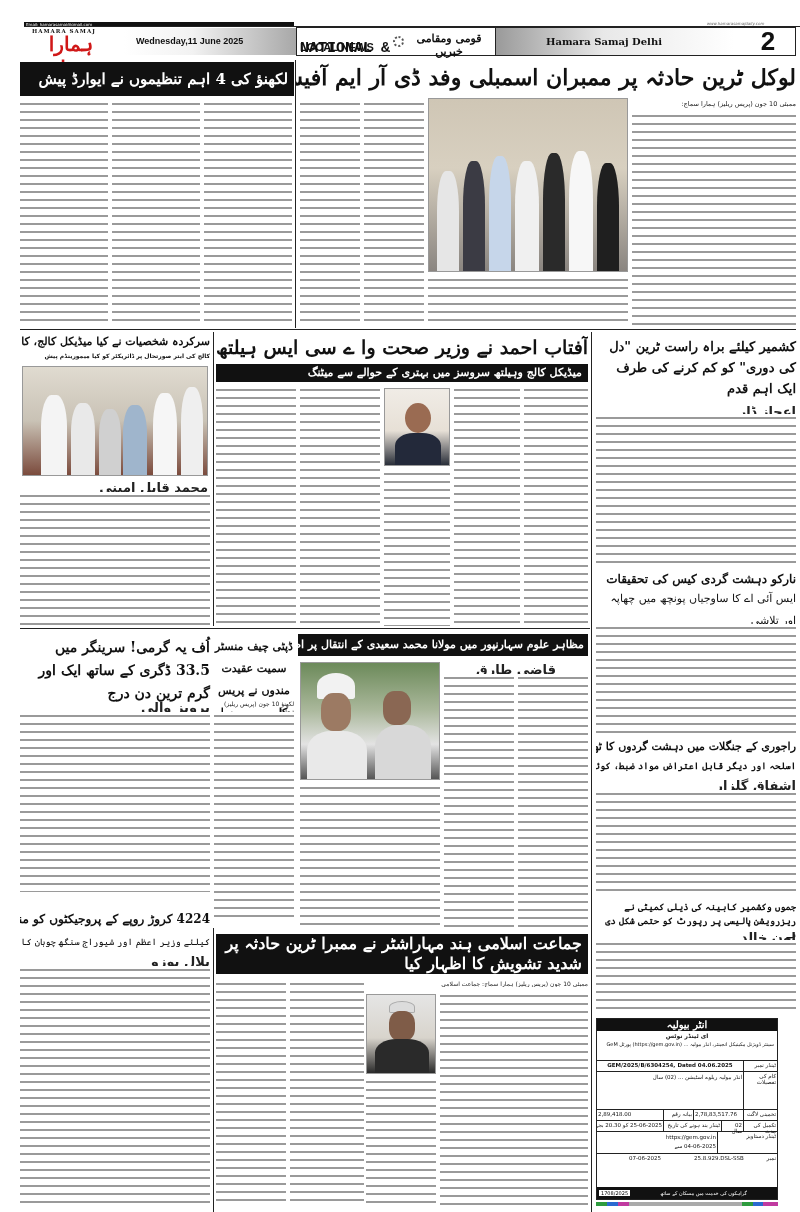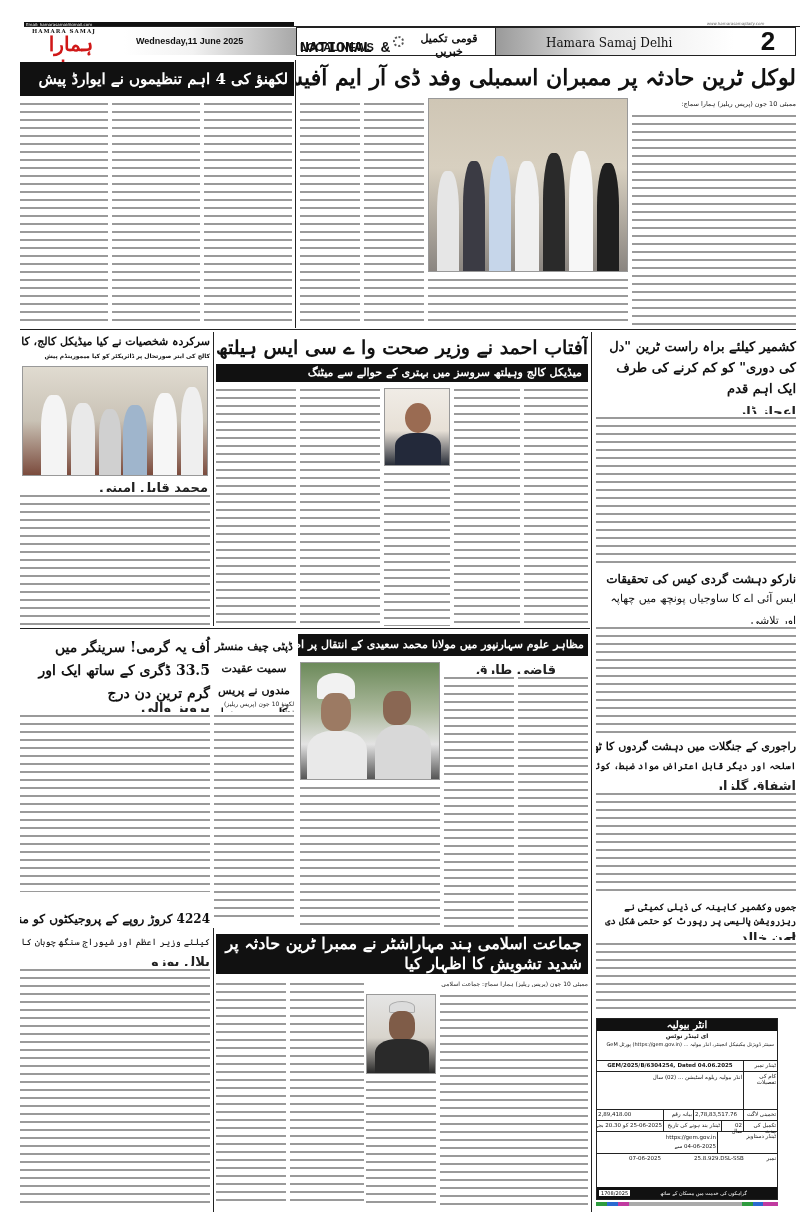--- a/index.html
+++ b/index.html
@@ -25,24 +25,24 @@
   <div class="abs" style="left:0;top:4px;width:776px;height:1px;background:#222;"></div>
   <div class="abs" style="left:8px;top:6px;font-size:5.5px;font-weight:bold;font-family:'DejaVu Serif',serif;letter-spacing:1px;">HAMARA SAMAJ</div>
   <div class="abs urdu-h" style="left:2px;top:10px;width:90px;font-size:20px;line-height:24px;color:#d01818;direction:rtl;text-align:center;">ہمارا سماج</div>
   <div class="abs" style="left:100px;top:6px;width:172px;height:27px;background:linear-gradient(to right,#fff 0%,#f2f2f2 40%,#a8a8a8 100%);">
     <div style="position:absolute;left:12px;top:8px;font-size:9px;font-weight:bold;font-family:'Liberation Sans',sans-serif;">Wednesday,11 June 2025</div>
   </div>
   <div class="abs" style="left:272px;top:5px;width:500px;height:29px;border:1px solid #222;">
     <div class="abs" style="left:3px;top:15px;font-size:15px;font-weight:bold;font-family:Liberation Mono, monospace;line-height:12px;">NATIONAL &amp;</div>
     <div class="abs" style="left:3px;top:13px;font-size:11px;font-weight:bold;font-family:'Liberation Sans',sans-serif;line-height:12px;">LOCAL NEWS</div>
     <div class="abs" style="left:96px;top:8px;width:11px;height:11px;border-radius:50%;border:2px dotted #555;"></div>
-    <div class="abs urdu-h" style="left:108px;top:4px;width:88px;font-size:11px;direction:rtl;text-align:center;">قومی تکمیل خبریں</div>
+    <div class="abs urdu-h" style="left:108px;top:4px;width:88px;font-size:11px;direction:rtl;text-align:center;">قومی ومقامی خبریں</div>
     <div class="abs" style="left:198px;top:0;width:1px;height:27px;background:#222;"></div>
     <div class="abs" style="left:199px;top:0;width:238px;height:27px;background:linear-gradient(to right,#9a9a9a 0%,#e8e8e8 45%,#fff 100%);">
-      <div style="position:absolute;left:50px;top:8px;font-size:12px;font-weight:normal;font-family:'DejaVu Serif',serif;">Hamara Samaj Delhi</div>
+      <div style="position:absolute;left:50px;top:8px;font-size:10px;font-weight:bold;font-family:'DejaVu Serif',serif;">Hamara Samaj Delhi</div>
     </div>
     <div class="abs" style="left:410px;top:-7px;font-size:4px;color:#666;font-style:italic;">www.hamarasamajdaily.com</div>
     <div class="abs" style="left:448px;top:-2px;width:46px;text-align:center;font-size:26px;font-weight:bold;font-family:'Liberation Sans',sans-serif;line-height:30px;">2</div>
   </div>
 </div>
 
 <div class="abs urdu-h rtl" style="left:296px;top:62px;width:500px;font-size:22px;line-height:30px;white-space:nowrap;overflow:hidden;">لوکل ٹرین حادثہ پر ممبران اسمبلی وفد ڈی آر ایم آفیسر سے ملا</div>
 
 <div class="abs black-bar urdu-h rtl" style="left:20px;top:62px;width:274px;height:34px;font-size:15px;line-height:34px;padding-right:6px;color:#fff;">لکھنؤ کی 4 اہم تنظیموں نے ایوارڈ پیش کئے</div>
 

